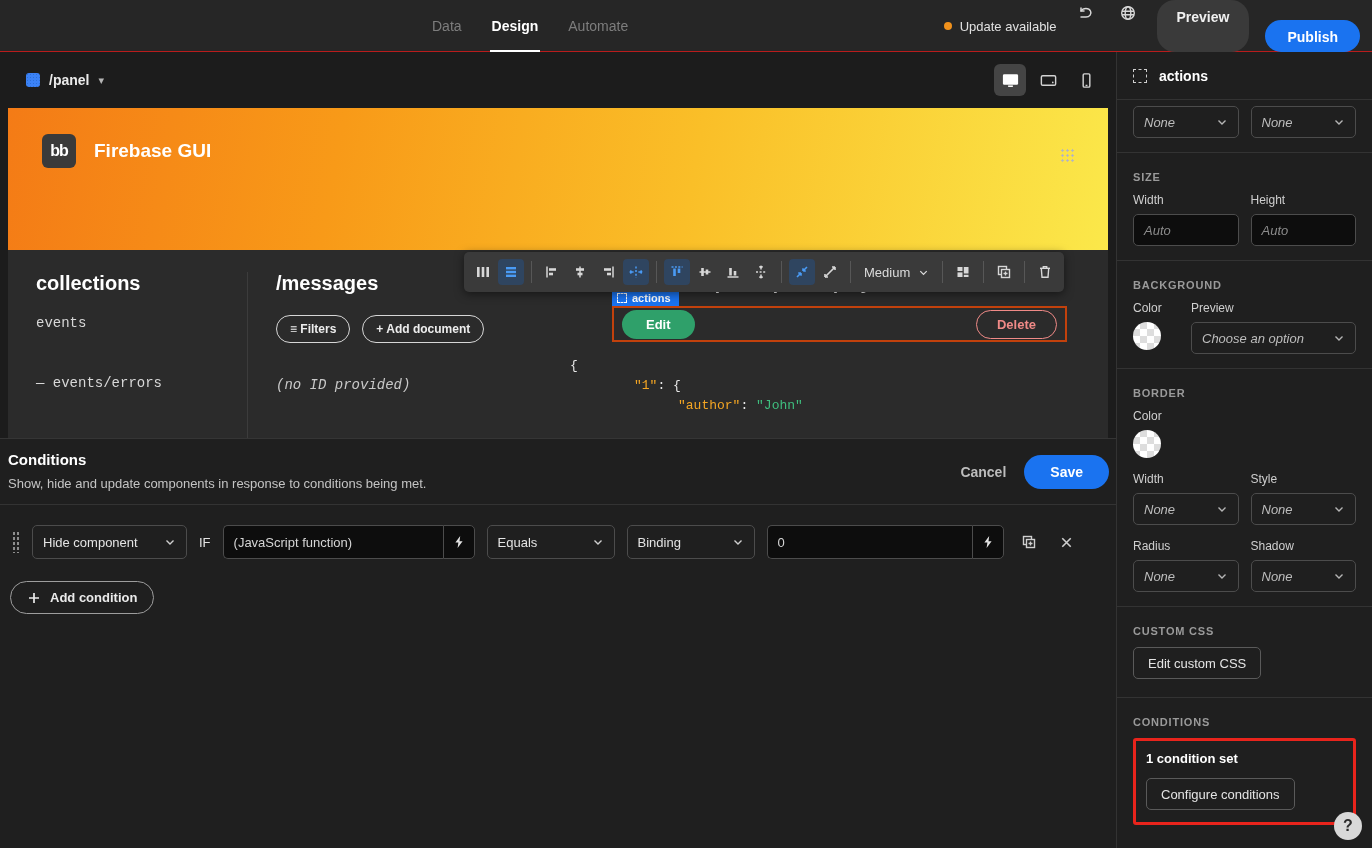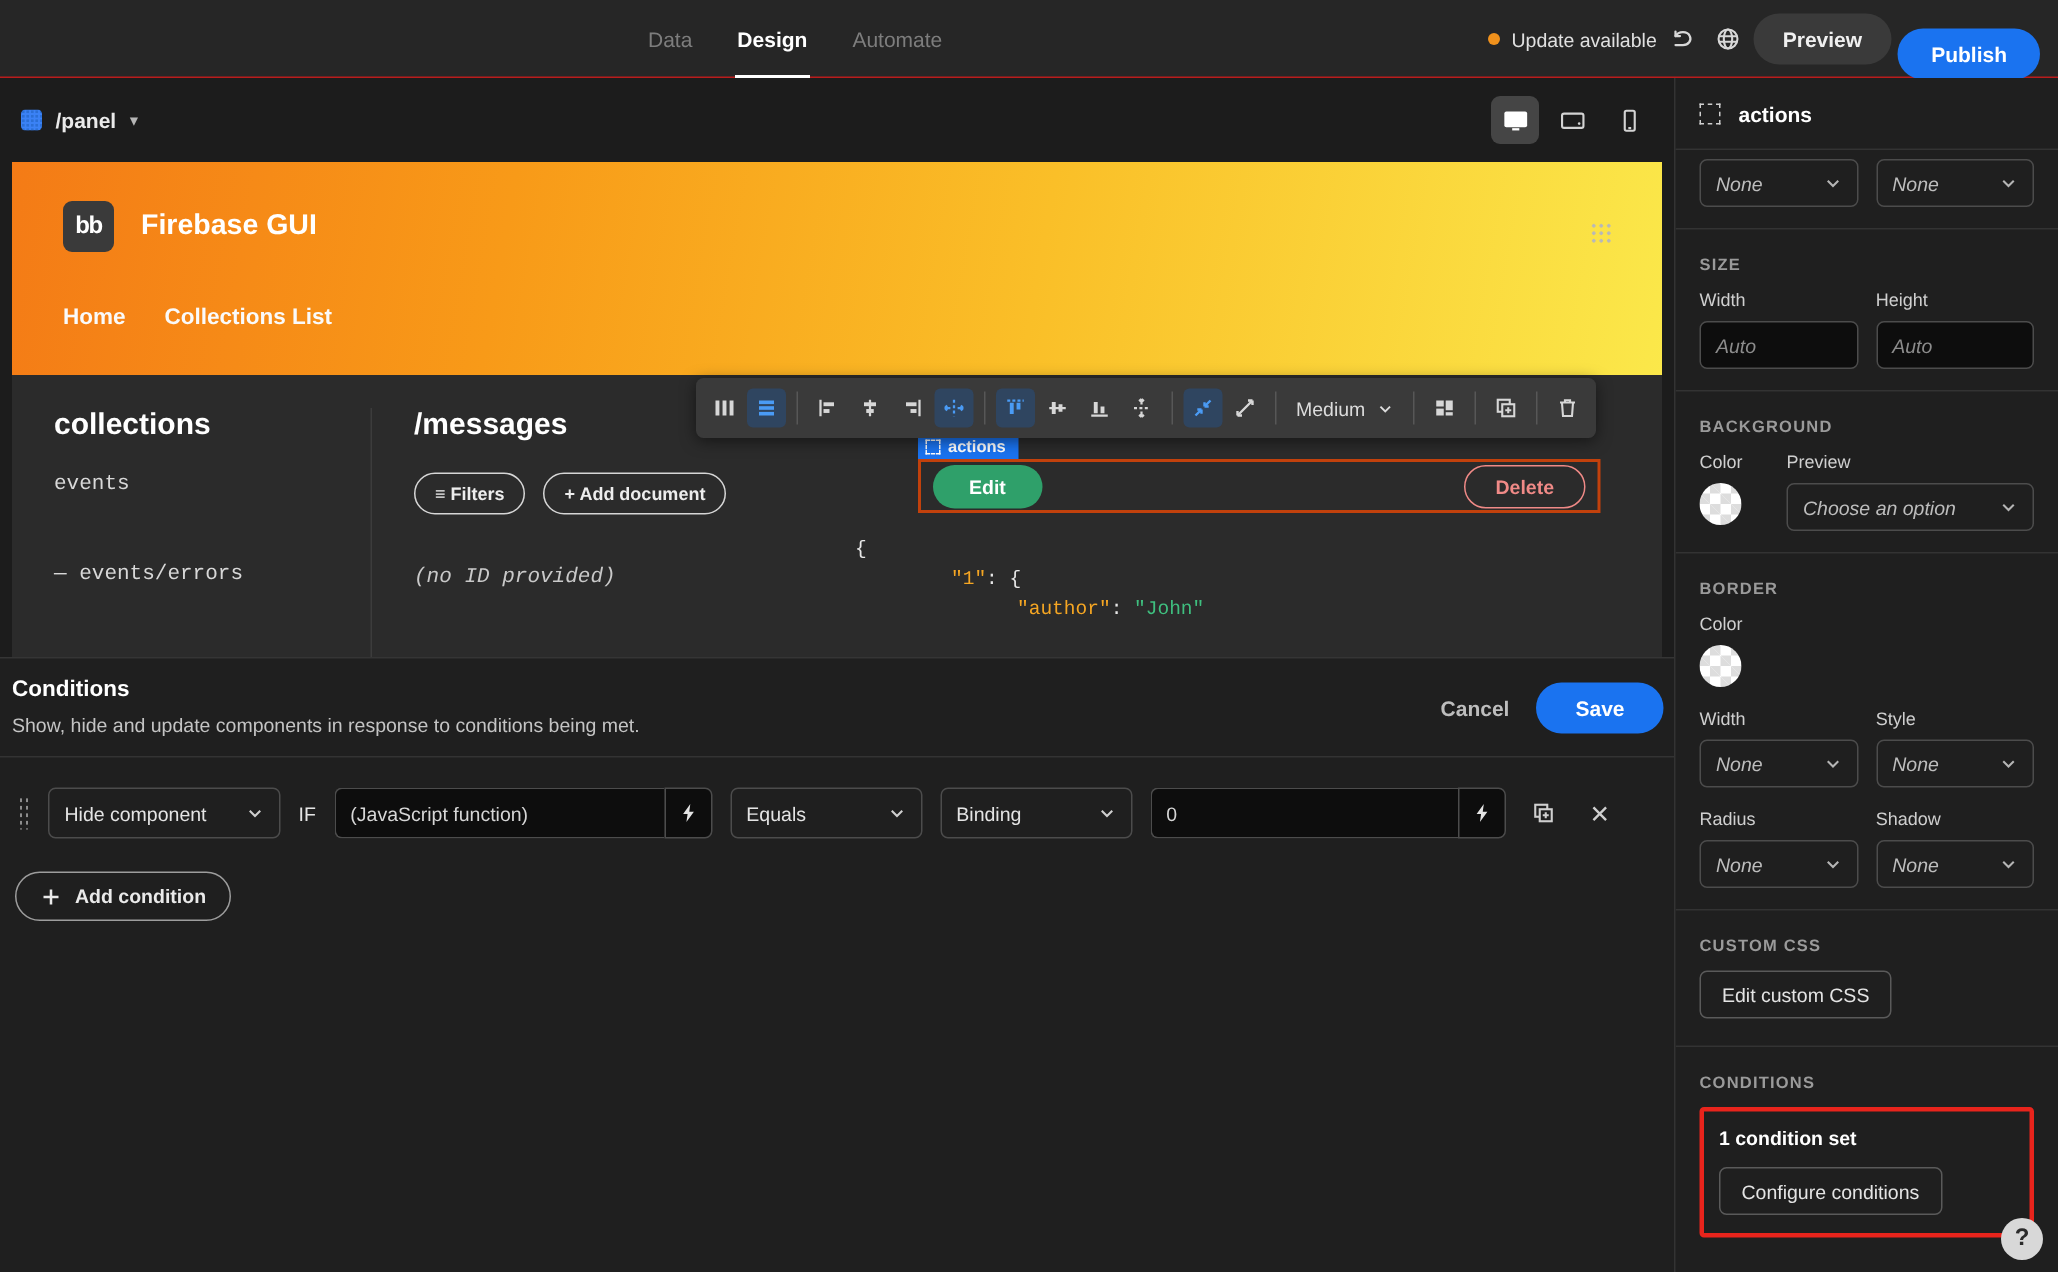--- a/index.html
+++ b/index.html
@@ -23,21 +23,21 @@
   .topnav .tab {
     position: relative; font-size: 14px; color: #9a9a9a; height: 52px;
     display: flex; align-items: center; cursor: pointer; padding: 0 2px;
   }
   .topnav .tab.active { color: #ffffff; font-weight: bold; }
   .topnav .tab.active::after {
     content: ""; position: absolute; left: 0; right: 0; bottom: 0; height: 2px; background: #fff;
   }
   .topnav .tab.dim { color: #7d7d7d; }
 
-  .topright { position: absolute; right: 12px; top: 0; height: 52px; display: flex; align-items: center; gap: 4px; }
+  .topright { position: absolute; right: 12px; top: 0; height: 52px; display: flex; gap: 16px; }
   .update {
     display: flex; align-items: center; gap: 8px; font-size: 13px; color: #e0e0e0; cursor: pointer;
   }
   .dot-orange { width: 8px; height: 8px; border-radius: 50%; background: #f0911c; display: inline-block; }
   .icon-btn {
     width: 26px; height: 26px; display: flex; align-items: center; justify-content: center;
     cursor: pointer; color: #d8d8d8;
   }
   .btn-preview {
     background: #3a3a3a; color: #f0f0f0; border-radius: 18px;
@@ -46,21 +46,21 @@
   .btn-publish {
     background: #1a73f0; color: #fff; border-radius: 18px;
     padding: 9px 22px; font-size: 14px; font-weight: bold; cursor: pointer; margin-top: 20px;
   }
 
   
   .subbar {
     position: absolute; left: 0; top: 52px; width: 1116px; height: 56px;
     background: #1c1c1c; display: flex; align-items: center;
   }
-  .screen-sel { display: flex; align-items: center; gap: 9px; margin-left: 14px; cursor: pointer; text-align: right; }
+  .screen-sel { display: flex; align-items: center; gap: 9px; margin-left: 26px; cursor: pointer; text-align: right; }
   .screen-swatch {
     width: 14px; height: 14px; border-radius: 3px;
     background: #3b82f6;
     background-image: radial-gradient(#2b6fd6 1px, transparent 1px);
     background-size: 3px 3px;
   }
   .screen-name { font-size: 14px; color: #eaeaea; font-weight: bold; }
   .chev { color: #b5b5b5; font-size: 11px; }
 
   .devices { position: absolute; right: 14px; top: 12px; display: flex; align-items: center; gap: 6px; }
@@ -309,24 +309,20 @@
     </div>
   </div>
 
   <div class="canvas">
 
     <div class="app-banner">
       <div class="brandrow">
         <div class="logo-sq">bb</div>
         <div class="brand-title">Firebase GUI</div>
       </div>
-      <div class="app-nav">
-        <span>Home</span>
-        <span>Collections List</span>
-      </div>
       <div class="grip"></div>
     </div>
 
     <div class="app-body">
       <div class="col-left">
         <div class="col-h">collections</div>
         <div class="coll-item">events</div>
         <div class="coll-sub">— events/errors</div>
       </div>
 

